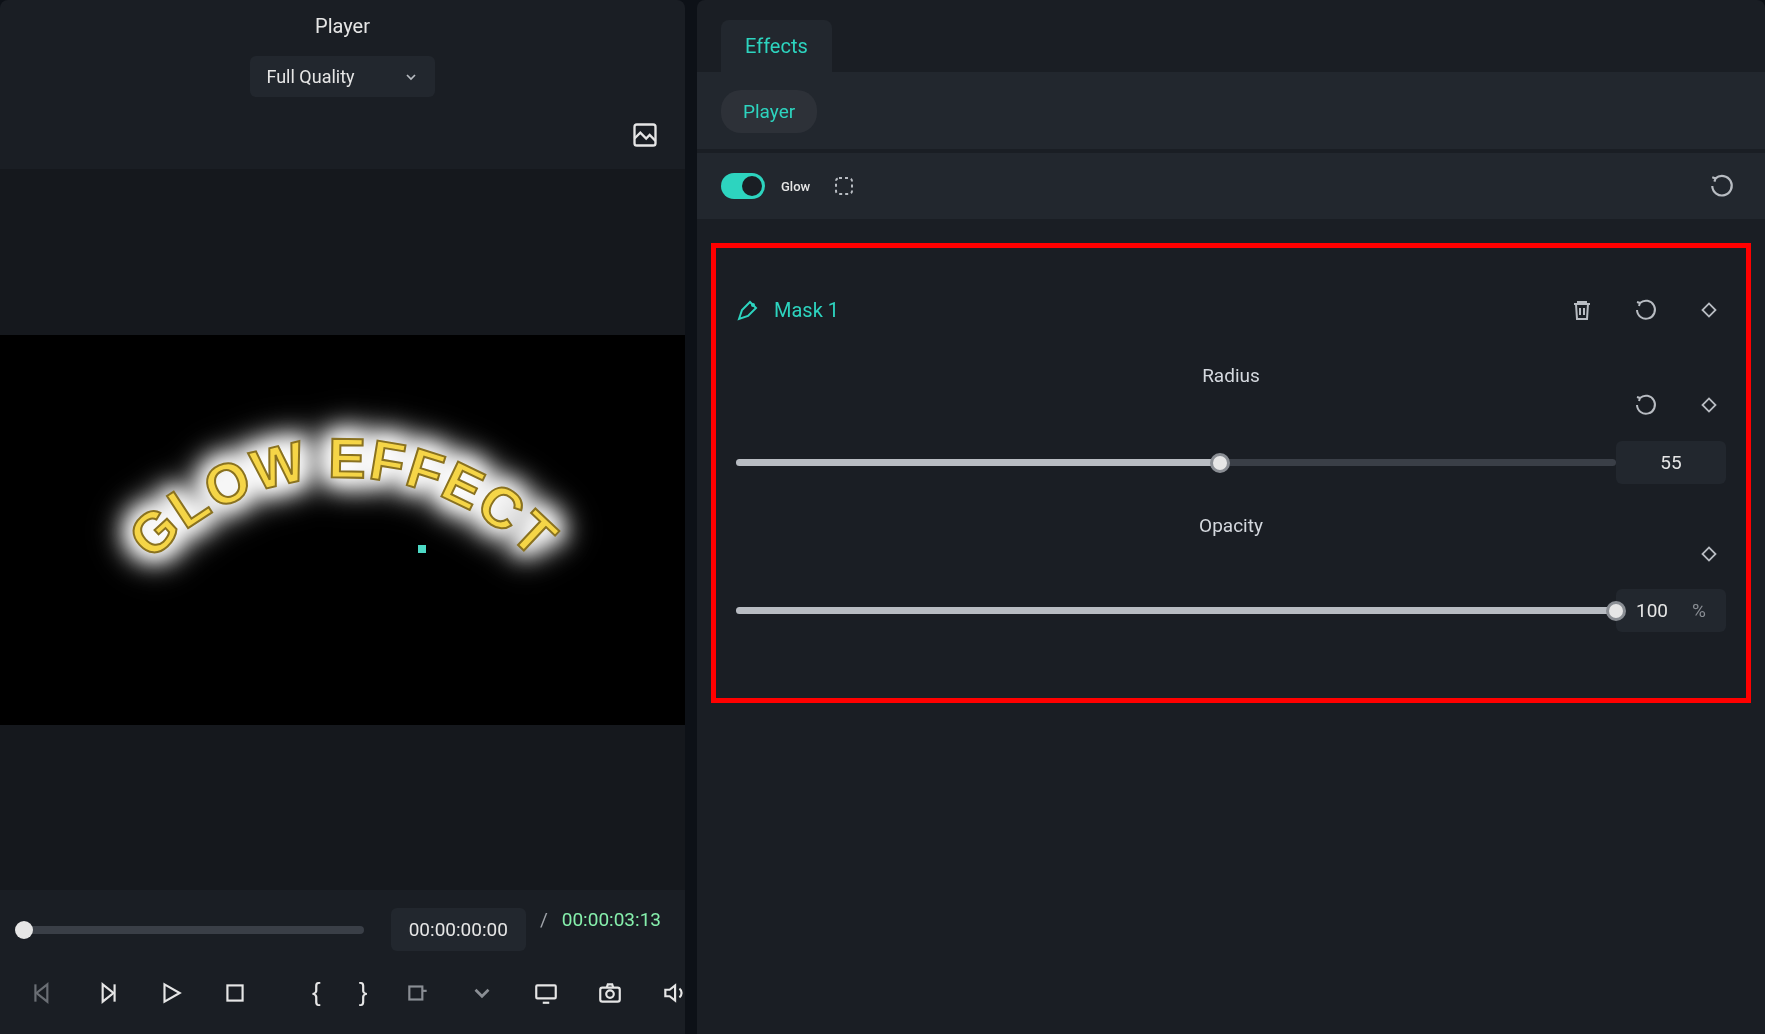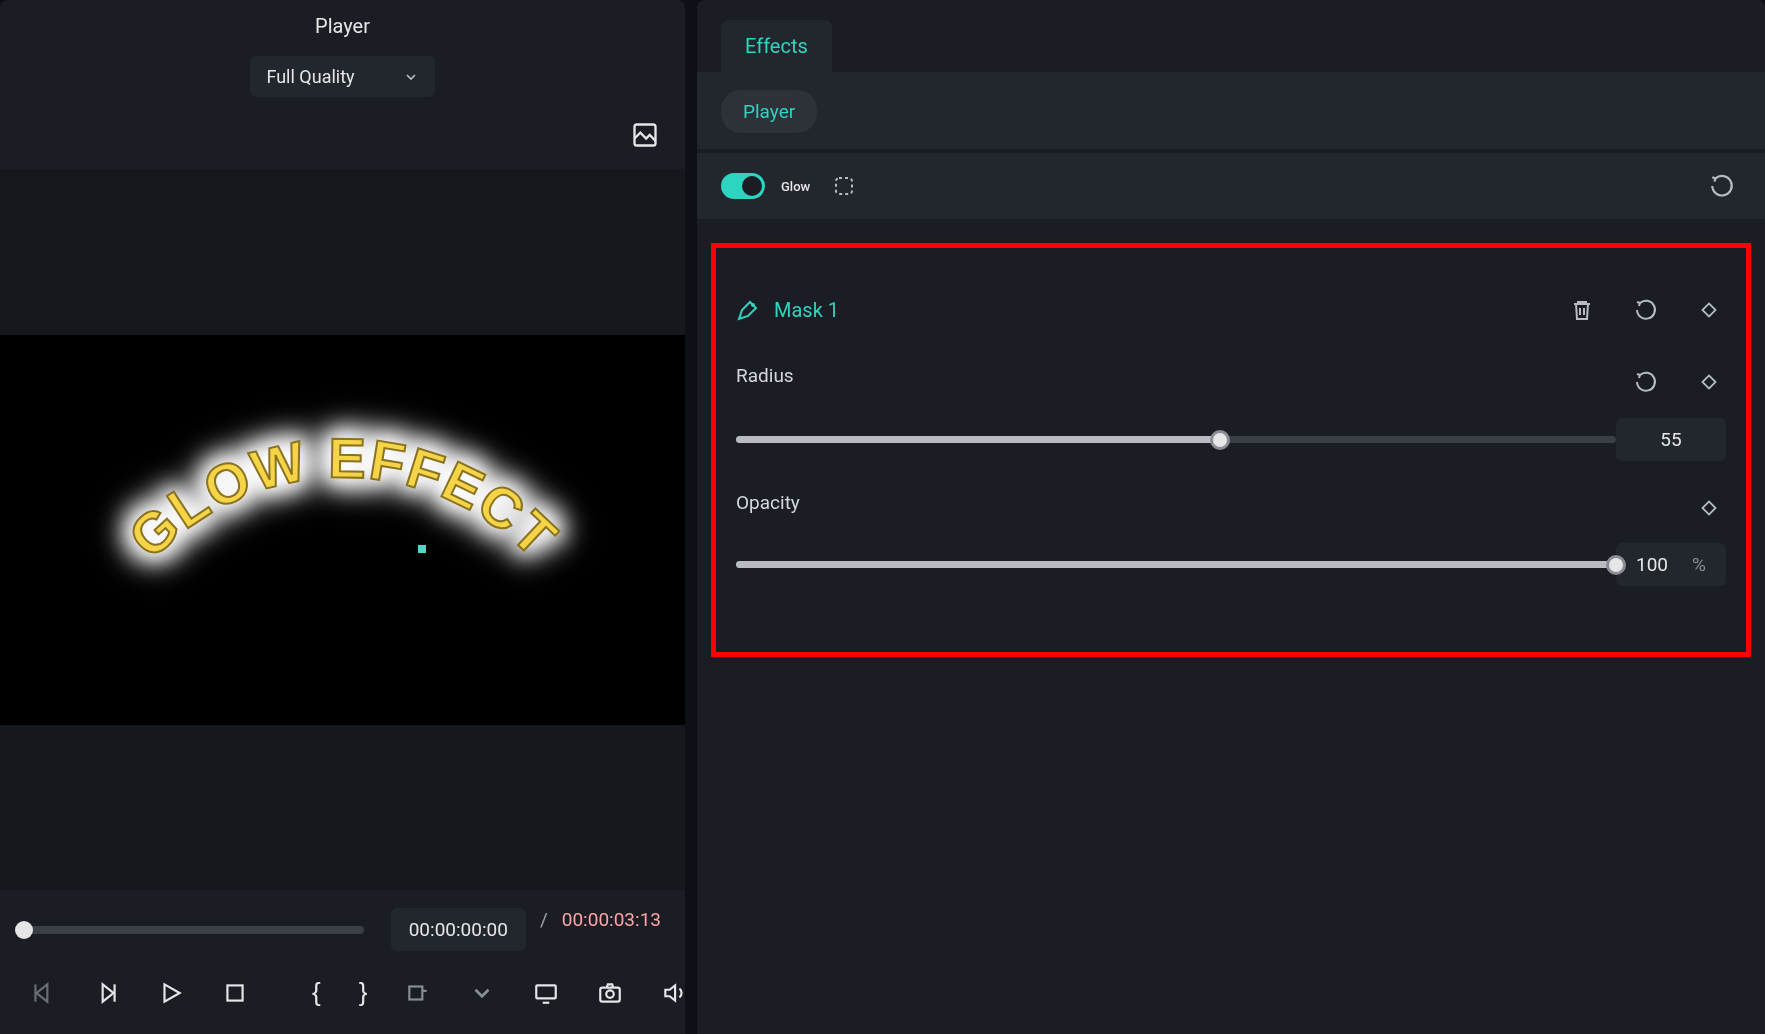--- a/index.html
+++ b/index.html
@@ -151,21 +151,21 @@
 }
 
 .time-current {
   background: #22272e;
   padding: 10px 18px;
   border-radius: 6px;
   color: #e6e6e6;
 }
 
 .time-sep { color: #a0a4aa; }
-.time-total { color: #fca5a5; }
+.time-total { color: #86efac; }
 
 .controls-bar {
   padding: 10px 24px 20px 24px;
   display: flex;
   align-items: center;
   gap: 26px;
 }
 
 .controls-bar .icon-btn svg { width: 26px; height: 26px; }
 .controls-bar .spacer { flex: 1; }
@@ -261,22 +261,23 @@
 }
 
 .mask-header .right { margin-left: auto; display: flex; gap: 28px; align-items: center; }
 
 .param-row {
   margin-bottom: 26px;
 }
 
 .param-header {
   display: flex;
-  align-items: flex-start;
+  align-items: center;
   margin-bottom: 18px;
+  flex-direction: column;
 }
 
 .param-label {
   font-size: 19px;
   color: #d4d8de;
 }
 
 .param-header .right { margin-left: auto; display: flex; gap: 28px; align-items: center; }
 
 .slider-row {

